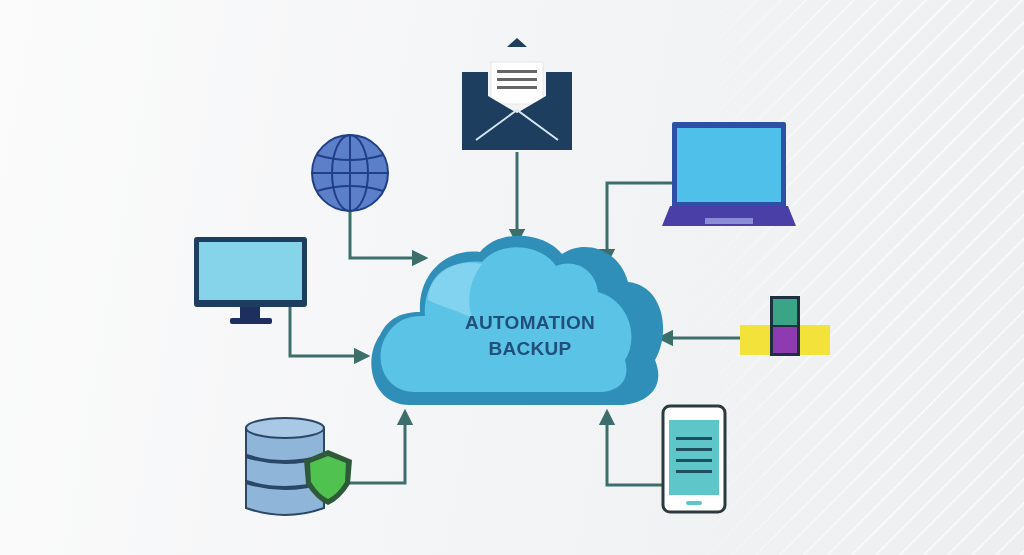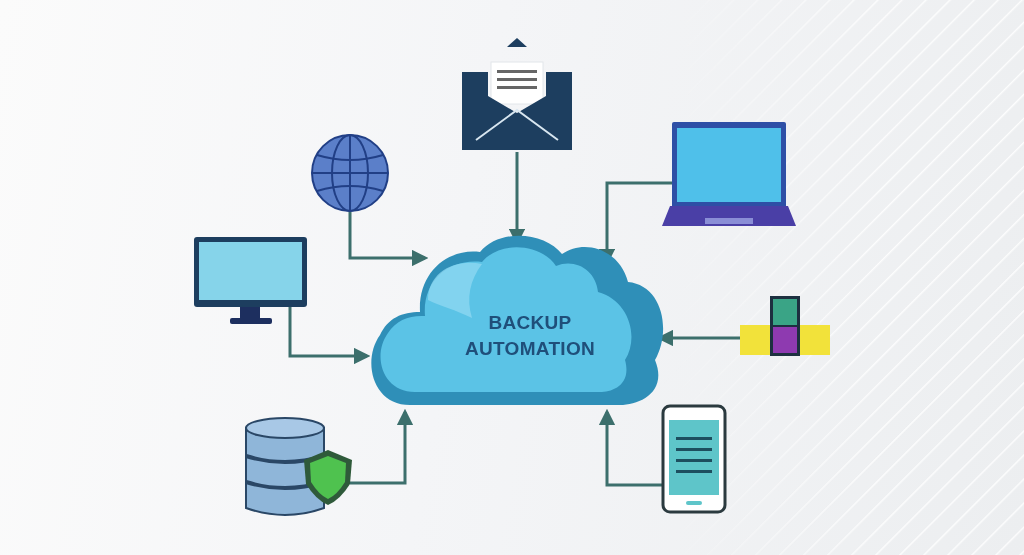--- a/index.html
+++ b/index.html
@@ -106,15 +106,15 @@
     <rect x="669" y="420" width="50" height="75" fill="#5ec5c9"></rect>
     <rect x="676" y="437" width="36" height="3" fill="#1d4f5f"></rect>
     <rect x="676" y="448" width="36" height="3" fill="#1d4f5f"></rect>
     <rect x="676" y="459" width="36" height="3" fill="#1d4f5f"></rect>
     <rect x="676" y="470" width="36" height="3" fill="#1d4f5f"></rect>
     <rect x="686" y="501" width="16" height="4" rx="2" fill="#5ec5c9"></rect>
   </g>
 </svg>
 
 <div class="cloud-label">
+  <div>AUTOMATION</div>
   <div>BACKUP</div>
-  <div>AUTOMATION</div>
 </div>
 
 </body></html>

